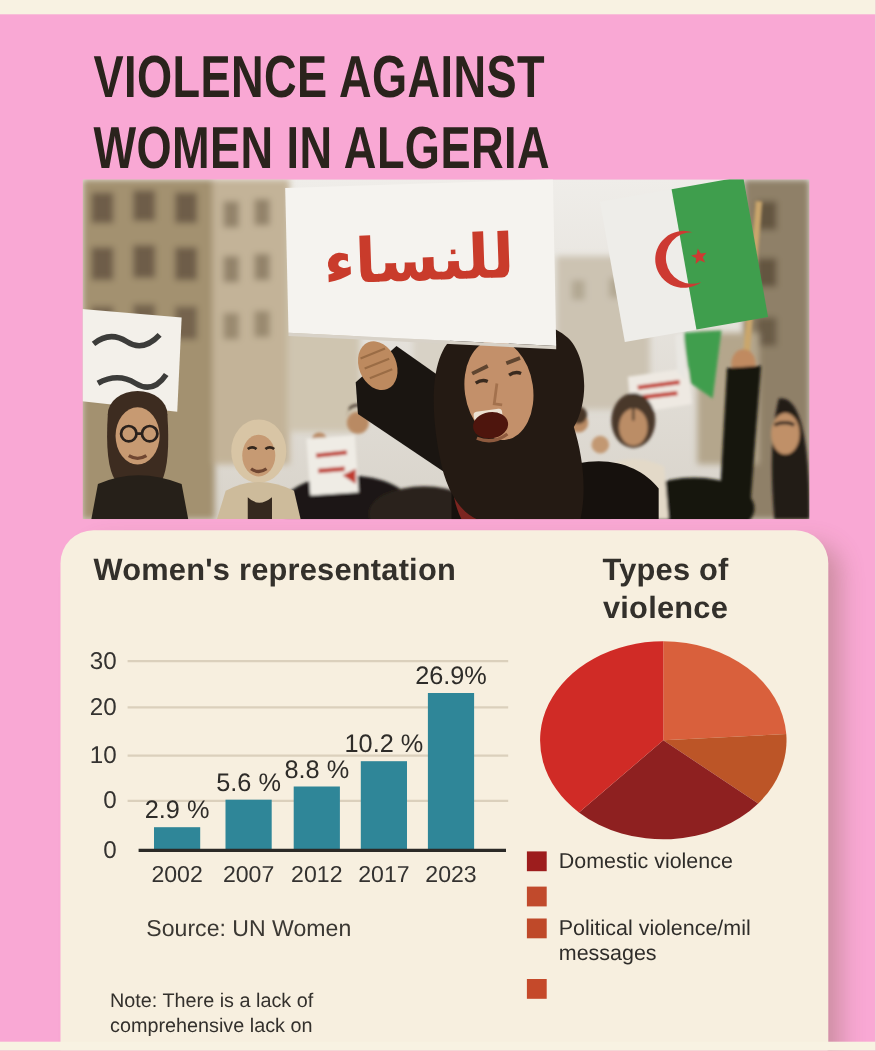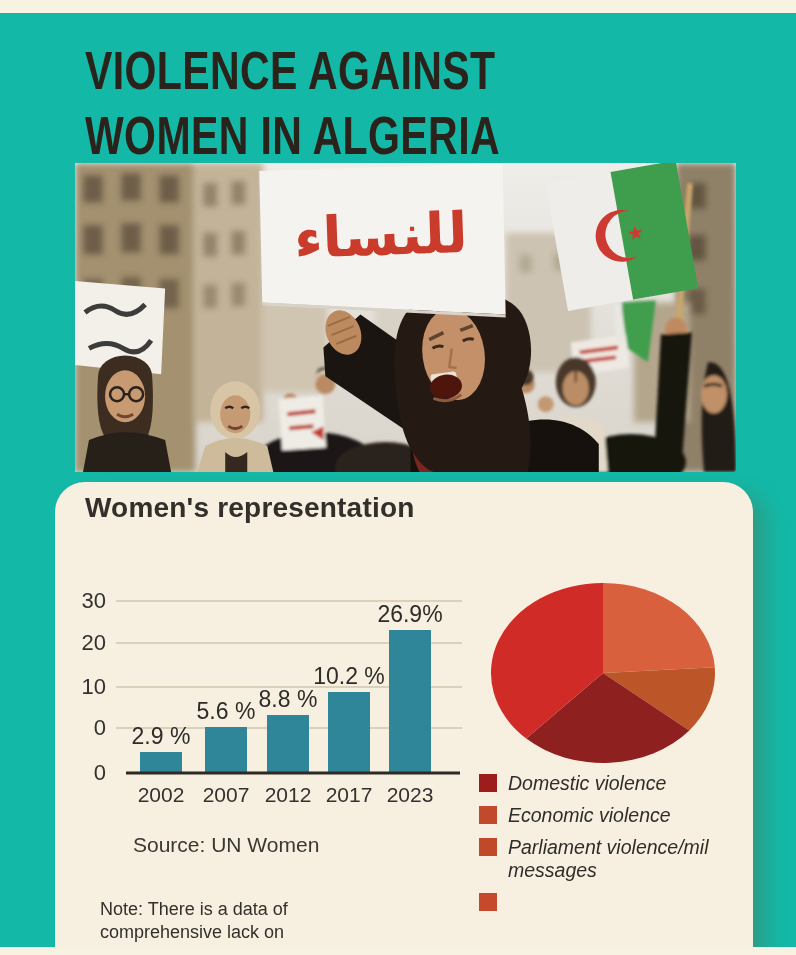--- a/index.html
+++ b/index.html
@@ -1,38 +1,38 @@
 <!DOCTYPE html>
 <html><head>
 <meta charset="utf-8">
 <style>
   html,body{margin:0;padding:0;background:#efe4cf;}
-  .page{position:relative;width:796px;height:955px;margin:0 auto;background:#14b8a6;
+  .page{position:relative;width:796px;height:955px;margin:0 auto;background:#f9a8d4;
         overflow:hidden;font-family:"Liberation Sans",sans-serif;color:#2f2c28;}
   .strip{position:absolute;left:0;width:796px;background:#f8f2e2;}
   .strip.top{top:0;height:13px;}
   .strip.bottom{bottom:0;height:8px;}
   h1.page-title{position:absolute;left:85px;top:38px;margin:0;font-size:54px;line-height:1.2;
         font-weight:bold;color:#2a231c;letter-spacing:.5px;transform:scaleX(.76);transform-origin:left top;
         white-space:nowrap;}
   .photo{position:absolute;left:75px;top:163px;width:661px;height:309px;overflow:hidden;}
   .photo svg{display:block;width:100%;height:100%;}
   .card{position:absolute;left:55px;top:482px;width:698px;height:500px;background:#f7efdf;
         border-radius:30px 30px 0 0;box-shadow:16px 8px 22px -6px rgba(110,85,50,.32);}
   h2.chart-title{position:absolute;margin:0;font-size:28px;line-height:1.25;font-weight:bold;
         color:#33302b;letter-spacing:.2px;}
-  h2.bar-title{left:30px;top:8px;}
+  h2.bar-title{left:30px;top:18px;}
   h2.pie-title{left:430px;top:18px;width:240px;text-align:center;}
   .bar-svg{position:absolute;left:5px;top:106px;width:410px;height:228px;}
   .pie-svg{position:absolute;left:430px;top:96px;width:240px;height:190px;}
   .bar-svg text,.pie-svg text{font-family:"Liberation Sans",sans-serif;}
   .tick{font-size:22px;fill:#343230;}
   .cat{font-size:21px;fill:#343230;}
   .val{font-size:23px;font-weight:500;fill:#2e2c29;}
-  .legend{position:absolute;left:424px;top:290px;margin:0;padding:0;list-style:none;width:270px;font-style:italic;}
+  .legend{position:absolute;left:424px;top:290px;margin:0;padding:0;list-style:none;width:270px;}
   .legend li{display:flex;align-items:flex-start;margin-bottom:9px;}
   .swatch{width:18px;height:18px;flex:0 0 18px;margin-right:11px;margin-top:2px;}
   .legend .lab{font-size:19.5px;line-height:1.18;color:#2f2d2a;}
   .source{position:absolute;left:78px;top:351px;margin:0;font-size:21px;color:#3b3833;}
   .note{position:absolute;left:45px;top:416px;margin:0;font-size:18px;line-height:1.25;color:#33302c;}
 </style>
 </head>
 <body>
 
 <div class="page">
@@ -243,51 +243,54 @@
         <text class="cat" x="101" y="214" text-anchor="middle">2002</text>
         <text class="cat" x="166" y="214" text-anchor="middle">2007</text>
         <text class="cat" x="228" y="214" text-anchor="middle">2012</text>
         <text class="cat" x="289" y="214" text-anchor="middle">2017</text>
         <text class="cat" x="350" y="214" text-anchor="middle">2023</text>
       </g>
     </svg>
 
     <p class="source">Source: UN Women</p>
 
+    <h2 class="chart-title pie-title">
+      <span>Types of</span><br>
+      <span>violence</span>
+    </h2>
 
     <svg class="pie-svg" viewBox="0 0 240 190">
       <g id="pie-slices">
           <path d="M118,95 L118.0,5.0 A112,90 0 0 1 229.8,89.3 Z" fill="#d9603c"></path>
           <path d="M118,95 L229.8,89.3 A112,90 0 0 1 204.3,152.4 Z" fill="#bc5527"></path>
           <path d="M118,95 L204.3,152.4 A112,90 0 0 1 41.3,160.6 Z" fill="#8e2020"></path>
           <path d="M118,95 L41.3,160.6 A112,90 0 0 1 118.0,5.0 Z" fill="#d02b26"></path>
         </g>
     </svg>
 
     <ul class="legend">
       <li>
         <div class="swatch" style="background-color: rgb(157, 29, 29);"></div>
         <div class="lab">Domestic violence</div>
       </li>
       <li>
         <div class="swatch" style="background-color: rgb(193, 74, 44);"></div>
-        <div class="lab">Economic violence</div>
       </li>
       <li>
         <div class="swatch" style="background-color: rgb(191, 73, 41);"></div>
         <div class="lab">
-          <span>Parliament violence/mil</span><br>
+          <span>Political violence/mil</span><br>
           <span>messages</span>
         </div>
       </li>
       <li>
         <div class="swatch" style="background-color: rgb(197, 73, 42);"></div>
       </li>
     </ul>
 
     <p class="note">
-      <span>Note: There is a data of</span><br>
+      <span>Note: There is a lack of</span><br>
       <span>comprehensive lack on</span>
     </p>
   </section>
 
   <div class="strip bottom"></div>
 </div>
 
 </body></html>

